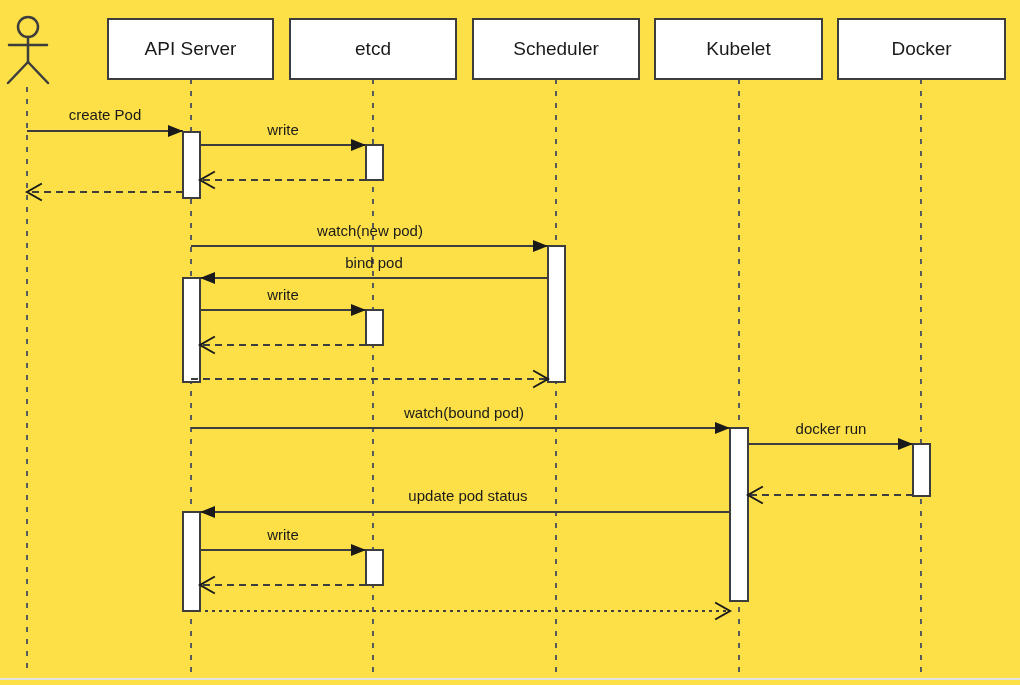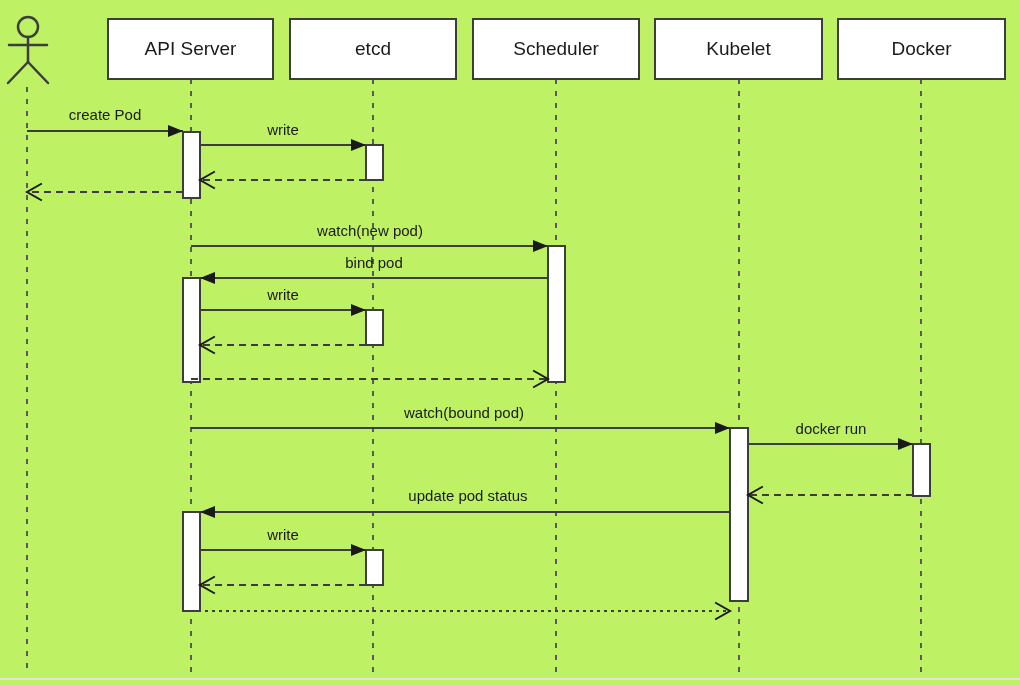--- a/index.html
+++ b/index.html
@@ -5,21 +5,21 @@
   html, body {
     margin: 0;
     padding: 0;
     background: #ffffff;
     font-family: "Liberation Sans", sans-serif;
   }
   #canvas-wrap {
     position: relative;
     width: 1020px;
     height: 685px;
-    background: #bef264;
+    background: #fde047;
     overflow: hidden;
   }
   #diagram-svg {
     display: block;
     width: 1020px;
     height: 685px;
   }
   .lifeline-label {
     font-family: "Liberation Sans", sans-serif;
     font-size: 19px;

